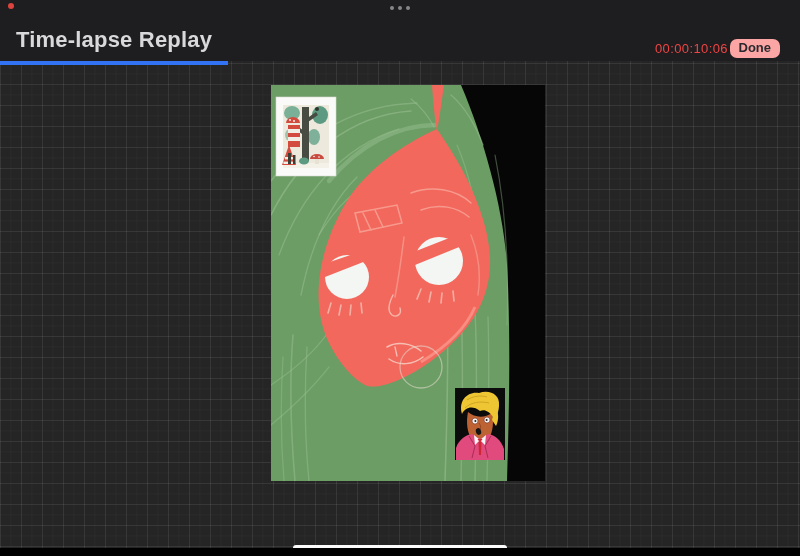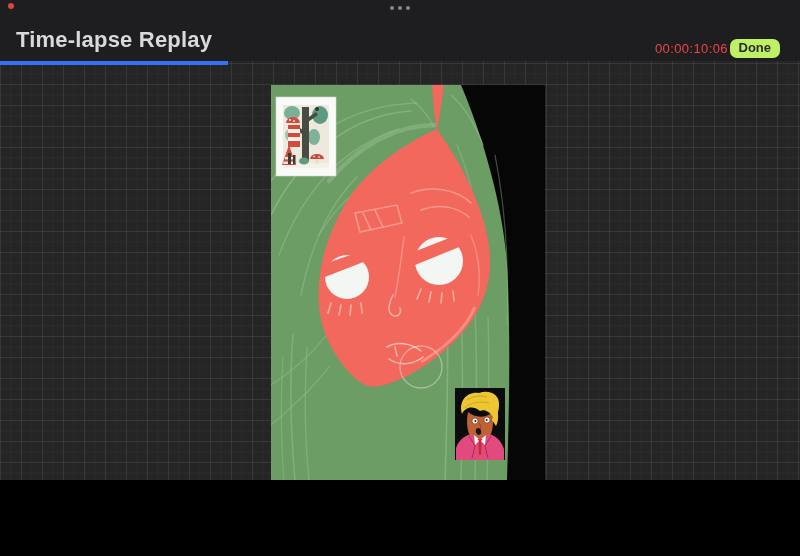--- a/index.html
+++ b/index.html
@@ -1,31 +1,31 @@
 <!DOCTYPE html>
 <html><head>
 <meta charset="utf-8">
 <style>
   html,body{margin:0;padding:0;background:#000;}
-  .page{position:relative;width:800px;height:480px;overflow:hidden;
+  .page{position:relative;width:800px;height:548px;overflow:hidden;
         font-family:"Liberation Sans","DejaVu Sans",sans-serif;
         background-color:#252525;
         background-image:
           linear-gradient(to right, rgba(255,255,255,.06) 1px, transparent 1px),
           linear-gradient(to bottom, rgba(255,255,255,.06) 1px, transparent 1px),
           linear-gradient(to right, rgba(255,255,255,.022) 1px, transparent 1px),
           linear-gradient(to bottom, rgba(255,255,255,.022) 1px, transparent 1px);
         background-size:21px 21px,21px 21px,10.5px 10.5px,10.5px 10.5px;}
   .header{position:absolute;left:0;top:0;width:800px;height:61px;background:#1e1e20;z-index:5;}
   .rec-dot{position:absolute;left:8px;top:3px;width:6px;height:6px;border-radius:50%;background:#dd443d;}
   .mt-dots{position:absolute;left:50%;top:6px;transform:translateX(-50%);display:flex;gap:4px;}
   .mt-dots span{width:4px;height:4px;border-radius:50%;background:#86868b;display:block;}
   .title{position:absolute;left:16px;top:27px;font-size:22px;font-weight:700;color:#d9d9db;letter-spacing:.2px;white-space:nowrap;}
   .timestamp{position:absolute;right:72px;top:41px;font-size:13px;color:#ef4444;letter-spacing:.4px;}
-  .done-btn{position:absolute;right:20px;top:39px;background:#bef264;color:#2a2a2e;border:none;
+  .done-btn{position:absolute;right:20px;top:39px;background:#fca5a5;color:#2a2a2e;border:none;
             font-family:inherit;font-size:13px;font-weight:700;line-height:14px;padding:2px 9px 3px 9px;
             border-radius:7px;cursor:pointer;}
   .progress{position:absolute;left:0;top:61px;height:4px;width:228px;background:#3173f2;z-index:6;}
   .canvas-wrap{position:absolute;left:271px;top:85px;width:274px;height:396px;z-index:2;}
   .canvas-wrap svg{display:block;width:274px;height:396px;}
   .home-indicator{position:absolute;left:293px;top:545px;width:214px;height:6px;border-radius:3px;background:#fcfcfc;z-index:7;}
 </style>
 </head>
 <body>
 

